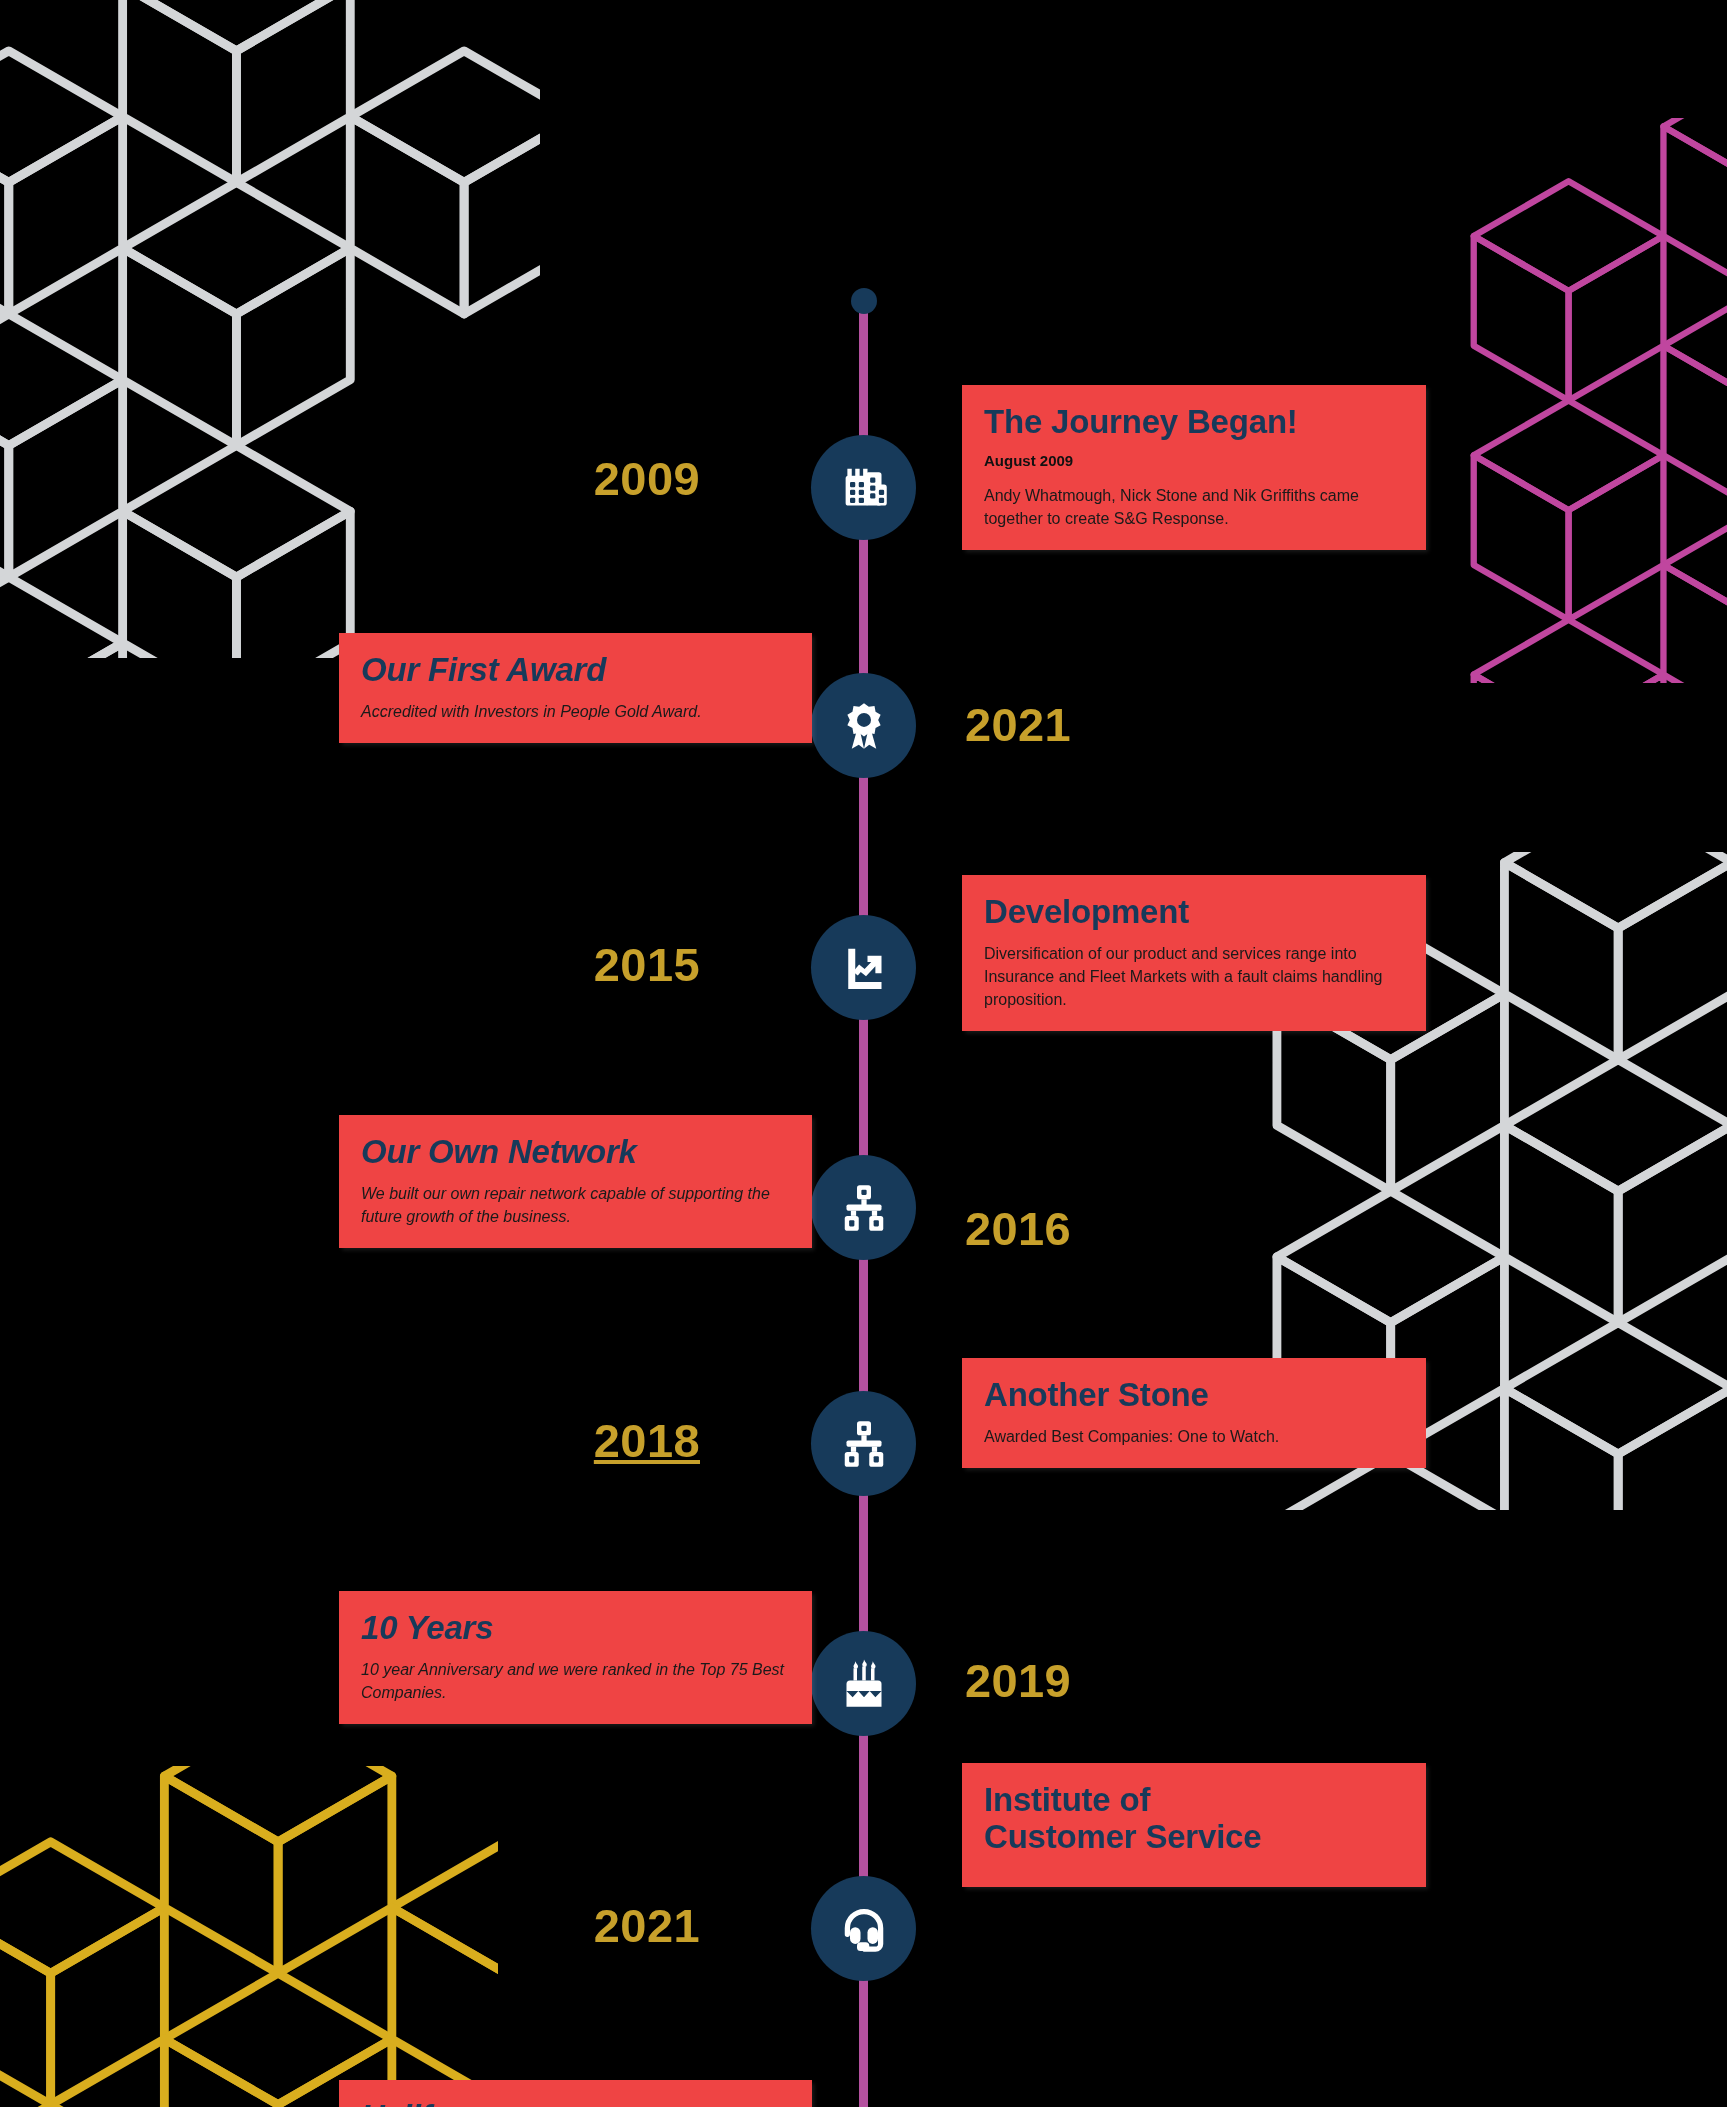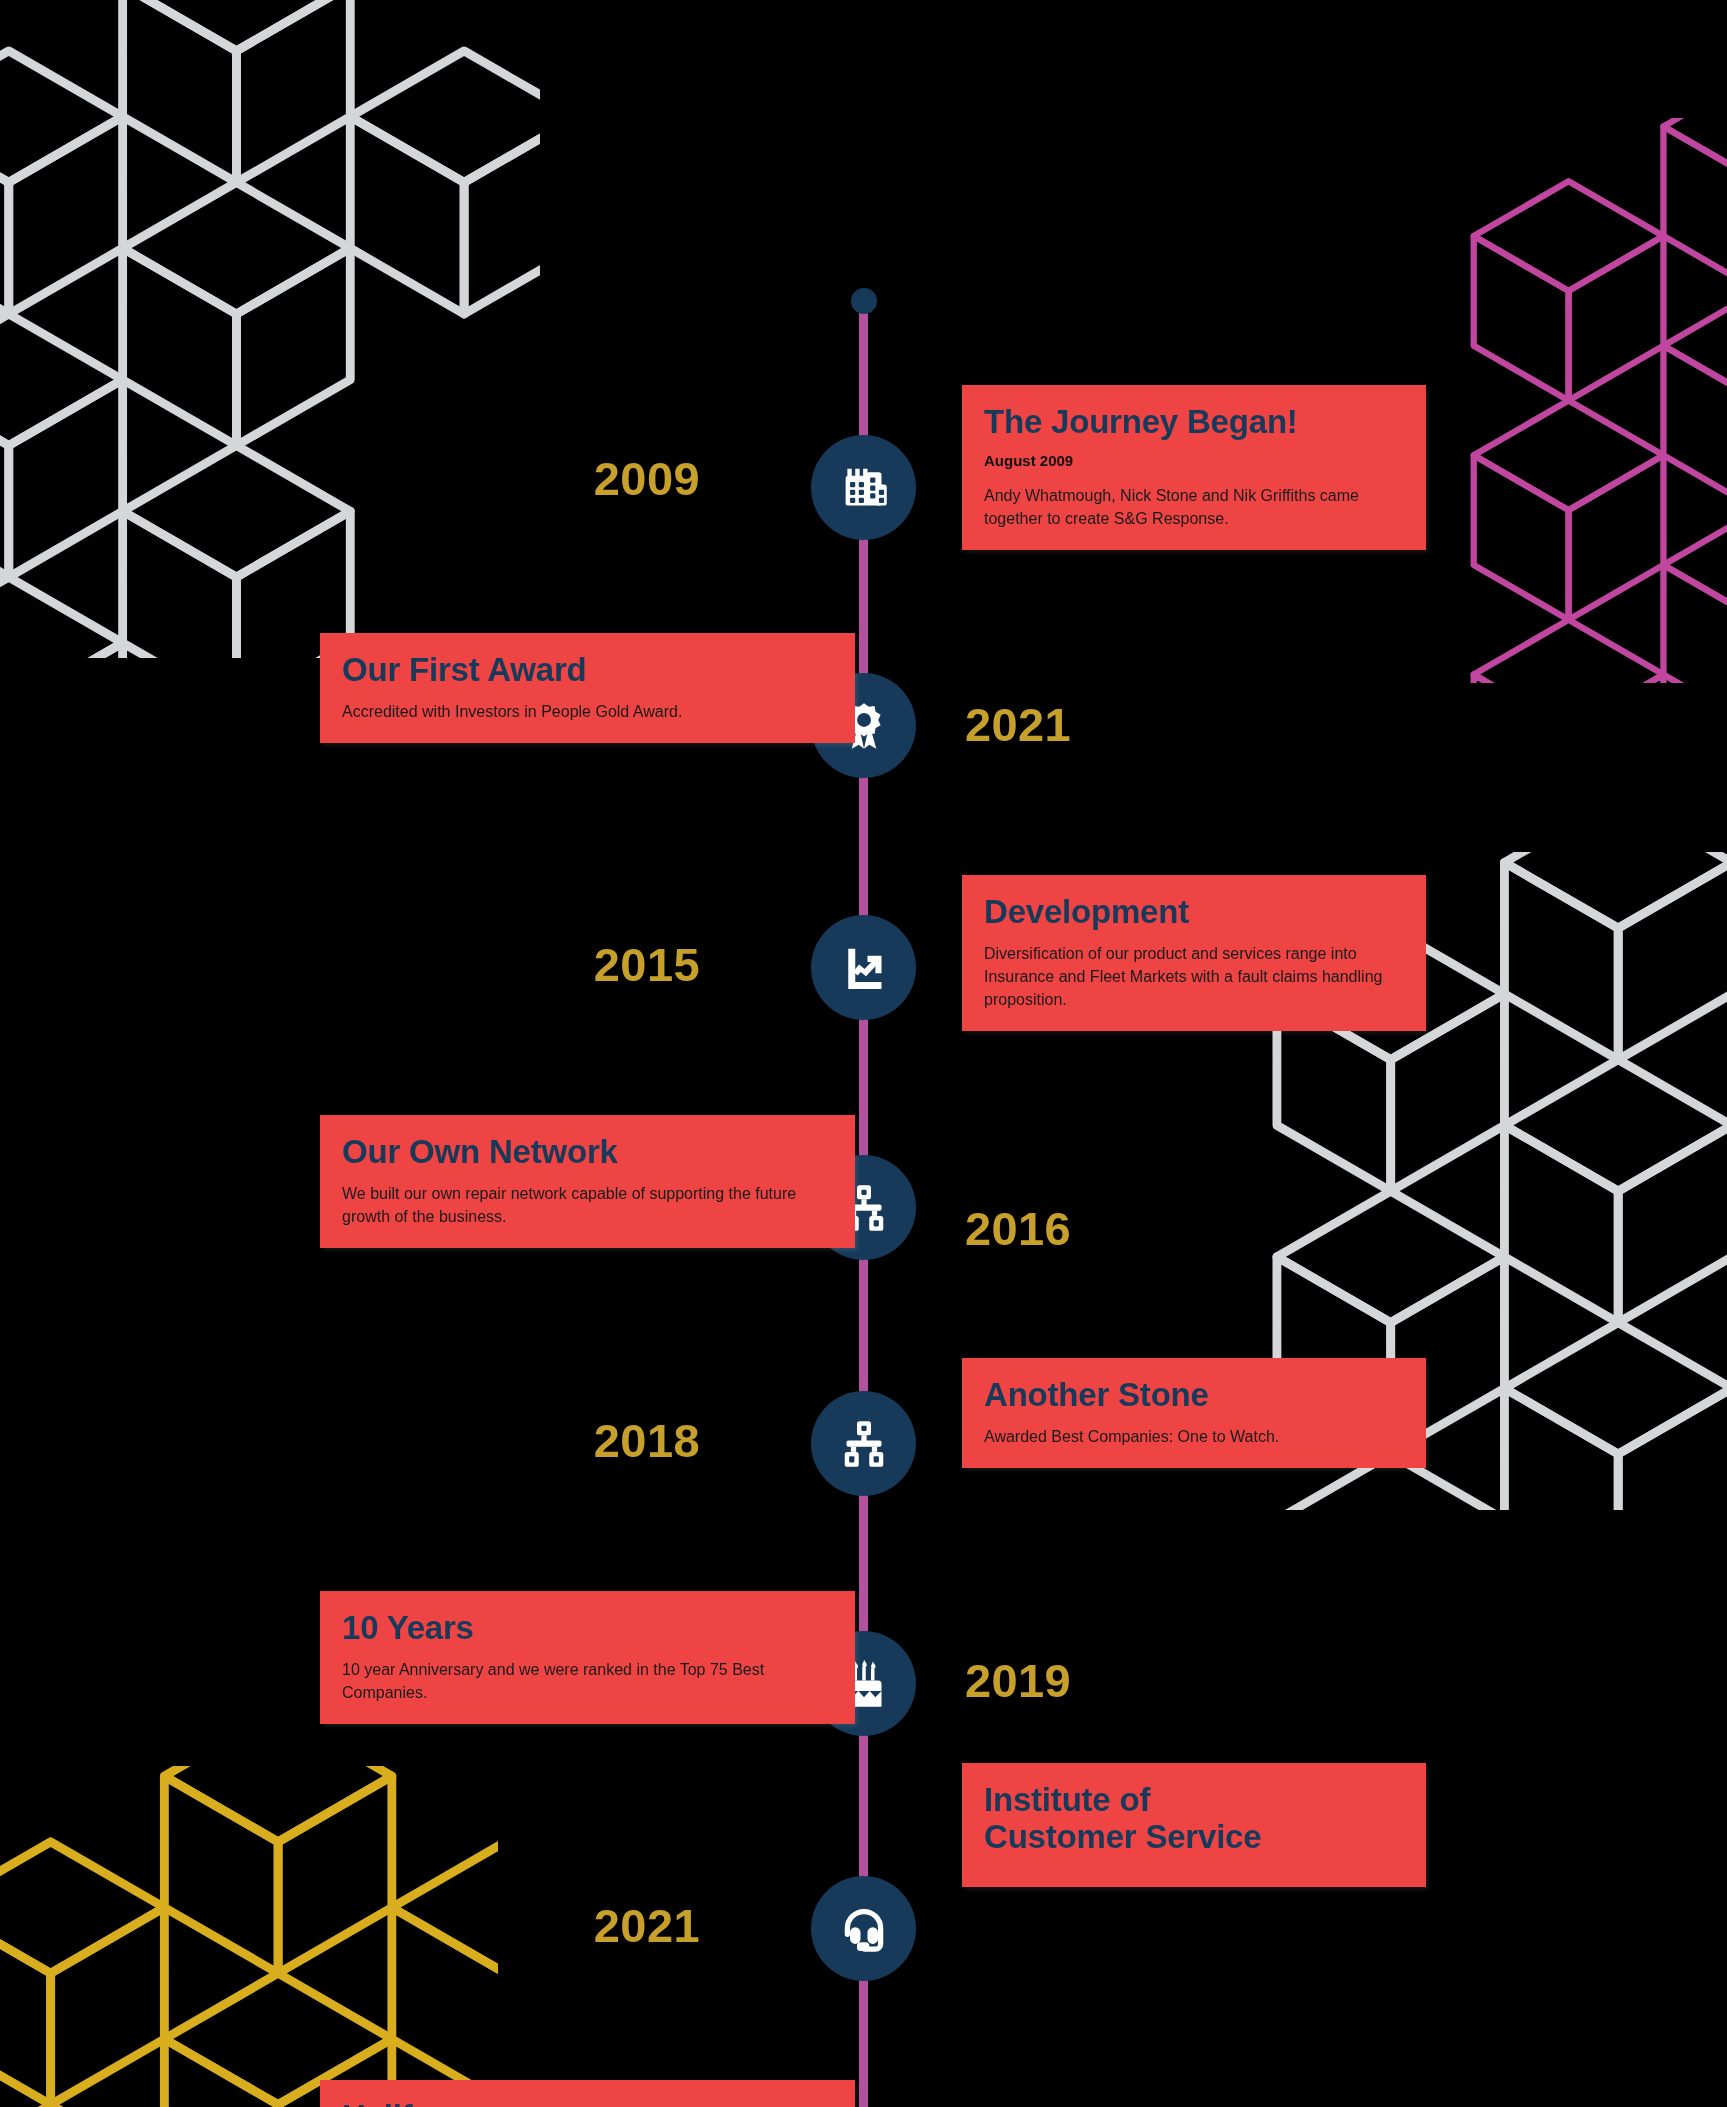--- a/index.html
+++ b/index.html
@@ -42,21 +42,21 @@
     color:#C7A02B; line-height:1;
   }
   .year.left  { left:464px; text-align:right; }
   .year.right { left:965px; text-align:left; }
 
   .card {
     position:absolute; background:#ef4444;
     box-shadow:2.5px 2.5px 4.2px rgba(255,255,255,0.10);
     padding:18.6px 22px 20px 22px;
   }
-  .card.left  { left:320px;  width:535px; }
+  .card.left  { left:339px;  width:473px;font-style:italic; }
   .card.right { left:962px; width:464px; }
 
   .card h3 {
     color:#173A5A; font-size:33px; font-weight:bold;
     line-height:1.12; letter-spacing:-0.2px; margin-bottom:11px;
   }
   .card .subtitle {
     color:#111; font-size:15px; font-weight:bold;
     line-height:1.2; margin-bottom:14.3px;
   }
@@ -248,21 +248,21 @@
           </svg>
       </span>
     </div>
     <div class="card left" style="top:-40px;">
       <h3>Our Own Network</h3>
       <p>We built our own repair network capable of supporting the future growth of the business.</p>
     </div>
   </div>
 
   <div class="row" style="top:1391px;">
-    <div class="year left" style="top:26px;">2018</div>
+    <div class="year left" style="top:26px;text-decoration:underline;">2018</div>
     <div class="badge" style="top:0;">
       <span>
         <svg viewBox="0 0 64 64">
             <g fill="#fff">
           <rect x="24" y="6" width="16" height="16" rx="3"></rect>
           <rect x="29" y="22" width="6" height="8"></rect>
           <rect x="12" y="28" width="40" height="7" rx="2"></rect>
           <rect x="17" y="35" width="6" height="6"></rect>
               <rect x="41" y="35" width="6" height="6"></rect>
           <rect x="10" y="41" width="16" height="17" rx="3"></rect>

